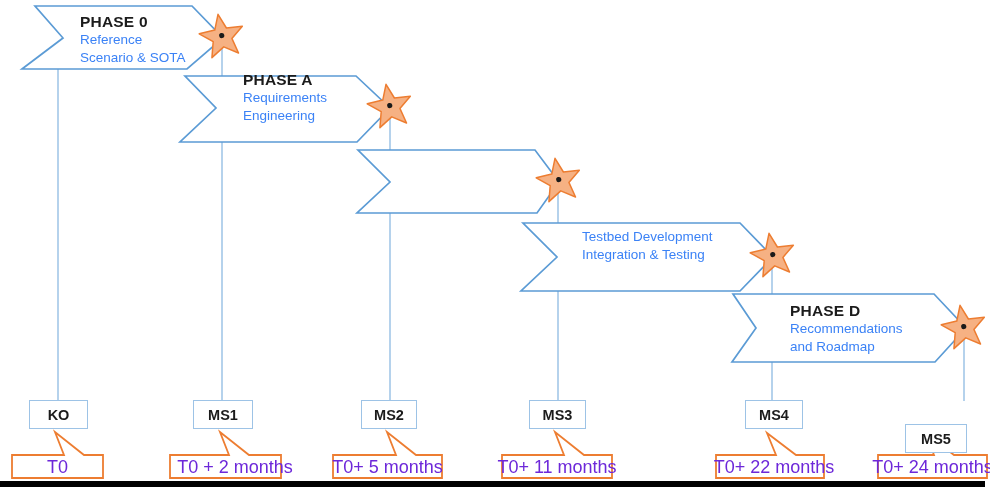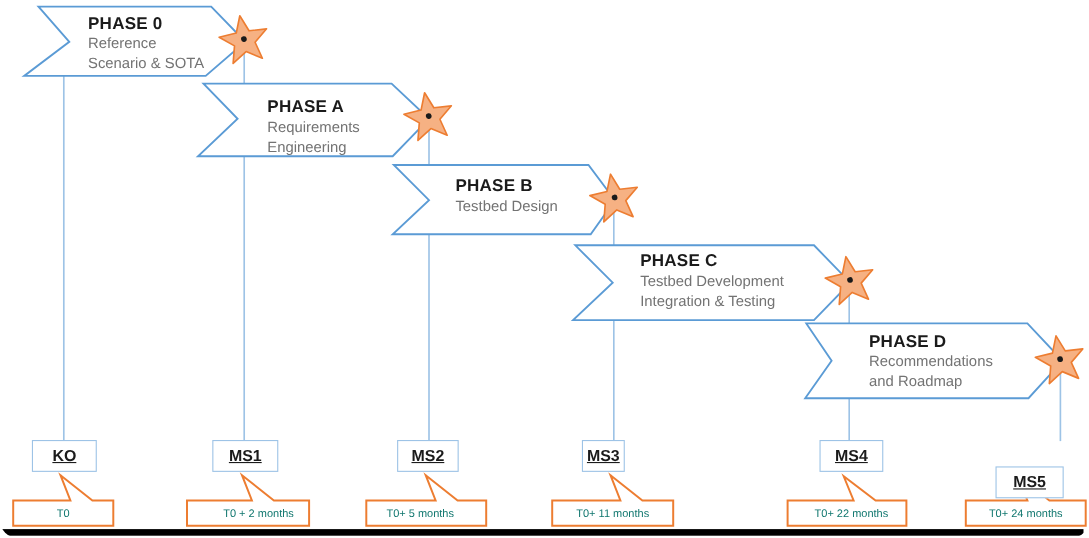--- a/index.html
+++ b/index.html
@@ -2,45 +2,44 @@
 <html><head>
 <meta charset="utf-8">
 <style>
   html,body{margin:0;padding:0;background:#fff;}
   .stage{
     position:relative;
     width:990px;height:489px;
     background:#ffffff;
     font-family:"Liberation Sans", sans-serif;
     overflow:hidden;
-    border-radius:16px;
   }
   .layer{position:absolute;left:0;top:0;}
   
   .conn{stroke:#9DC3E6;stroke-width:1.5;fill:none;}
   .arrow{fill:#ffffff;stroke:#5B9BD5;stroke-width:1.7;stroke-linejoin:miter;}
   .star{fill:#F6B183;stroke:#ED7D31;stroke-width:1.5;stroke-linejoin:round;}
   .star-dot{fill:#1a1a1a;}
   .callout{fill:#ffffff;stroke:#ED7D31;stroke-width:1.8;stroke-linejoin:miter;}
   
   .phase-label{position:absolute;white-space:nowrap;}
   .phase-title{font-size:15.5px;font-weight:bold;color:#1b1b1b;line-height:19px;letter-spacing:.2px;}
-  .phase-line{font-size:13.5px;color:#737373;line-height:17.5px;}
+  .phase-line{font-size:13.5px;color:#3b82f6;line-height:17.5px;}
   
   .ms-box{
     position:absolute;height:29px;
     border:1.6px solid #9DC3E6;background:#fff;
     display:flex;align-items:center;justify-content:center;
-    font-size:14.5px;font-weight:bold;color:#1b1b1b;box-sizing:border-box;text-decoration:underline;
+    font-size:14.5px;font-weight:bold;color:#1b1b1b;box-sizing:border-box;
   }
   
   .callout-text{
     position:absolute;height:22px;top:456px;
     display:flex;align-items:center;justify-content:center;
-    font-size:10px;color:#0f766e;white-space:nowrap;
+    font-size:18px;color:#6d28d9;white-space:nowrap;
   }
   .bottom-bar{position:absolute;left:0;top:481px;width:985px;height:5.5px;background:#000000;}
 </style>
 </head>
 <body>
 
 <div class="stage">
 
   <svg class="layer" width="990" height="489" viewBox="0 0 990 489">
 
@@ -84,49 +83,44 @@
       <polygon class="star" points="0,-23 5.9,-8.1 21.9,-7.1 9.5,3.1 13.5,18.6 0,10 -13.5,18.6 -9.5,3.1 -21.9,-7.1 -5.9,-8.1"></polygon>
       <circle class="star-dot" cx="0" cy="-1.5" r="2.6"></circle>
     </g>
   </svg>
 
   <div class="phase-label" style="left:80px;top:12px">
     <div class="phase-title">PHASE 0</div>
     <div class="phase-line">Reference</div>
     <div class="phase-line">Scenario &amp; SOTA</div>
   </div>
-  <div class="phase-label" style="left:243px;top:88px">
+  <div class="phase-label" style="left:243px;top:70px">
     <div class="phase-title">PHASE A</div>
     <div class="phase-line">Requirements</div>
     <div class="phase-line">Engineering</div>
   </div>
-  <div class="phase-label" style="left:414px;top:160px">
-    <div class="phase-title">PHASE B</div>
-    <div class="phase-line">Testbed Design</div>
-  </div>
   <div class="phase-label" style="left:582px;top:228px">
-    <div class="phase-title">PHASE C</div>
     <div class="phase-line">Testbed Development</div>
     <div class="phase-line">Integration &amp; Testing</div>
   </div>
   <div class="phase-label" style="left:790px;top:301px">
     <div class="phase-title">PHASE D</div>
     <div class="phase-line">Recommendations</div>
     <div class="phase-line">and Roadmap</div>
   </div>
 
   <div class="ms-box" style="left:29px;top:400px;width:59px">KO</div>
   <div class="ms-box" style="left:193px;top:400px;width:60px">MS1</div>
   <div class="ms-box" style="left:361px;top:400px;width:56px">MS2</div>
-  <div class="ms-box" style="left:529px;top:400px;width:39px">MS3</div>
+  <div class="ms-box" style="left:529px;top:400px;width:57px">MS3</div>
   <div class="ms-box" style="left:745px;top:400px;width:58px">MS4</div>
   <div class="ms-box" style="left:905px;top:424px;width:62px">MS5</div>
 
   <div class="callout-text" style="left:12px;width:91px">T0</div>
   <div class="callout-text" style="left:170px;width:130px">T0 + 2 months</div>
-  <div class="callout-text" style="left:333px;width:98px">T0+ 5 months</div>
+  <div class="callout-text" style="left:333px;width:109px">T0+ 5 months</div>
   <div class="callout-text" style="left:502px;width:110px">T0+ 11 months</div>
   <div class="callout-text" style="left:716px;width:116px">T0+ 22 months</div>
   <div class="callout-text" style="left:878px;width:109px">T0+ 24 months</div>
 
   <div class="bottom-bar"></div>
 
 </div>
 
 </body></html>

